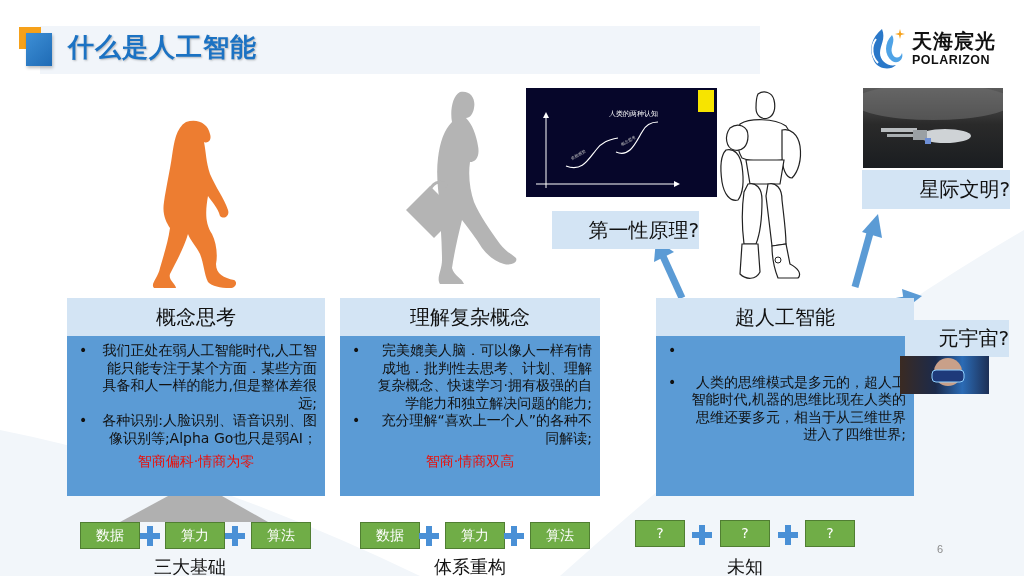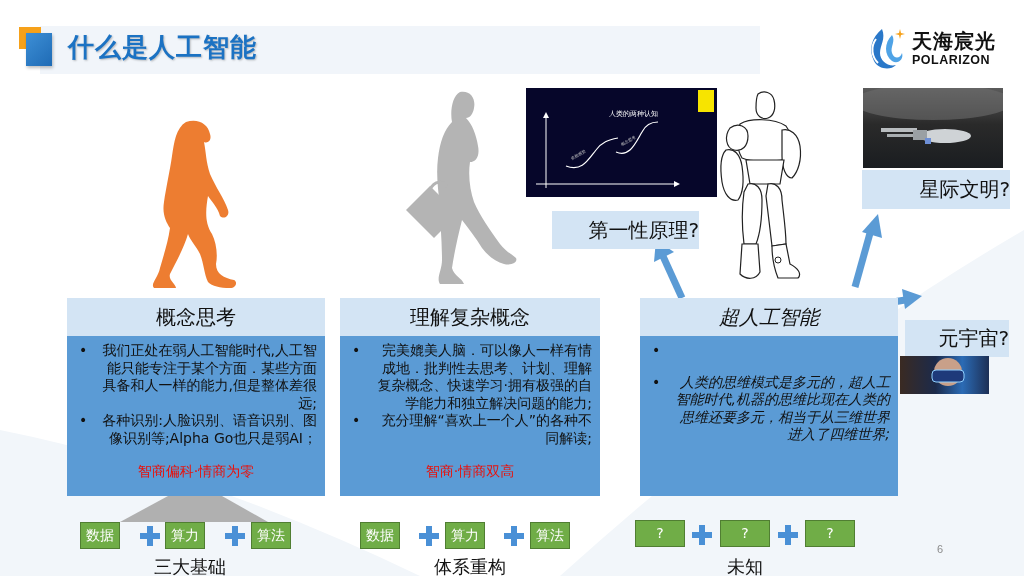--- a/index.html
+++ b/index.html
@@ -24,24 +24,24 @@
     
     .fig { z-index:2; }
 
     
     .card { z-index:2; width:258px; }
     .card-head { height:38px; background:#d3e4f4; color:#111; font-size:20px; text-align:center; line-height:38px; }
     .card-body { background:#5b9bd5; padding:6px 8px 6px 8px; color:#111; font-size:14px; line-height:17.5px; }
     .bullet { display:flex; }
     .bullet .dot { width:26px; flex-shrink:0; padding-left:4px; }
     .bullet .txt { flex:1;text-align:right; }
-    .card-note { color:#e8120c; text-align:center; font-size:14px; margin-top:16px; }
-
-    
-    .gblock { z-index:3; width:40px; height:27px; background:#70ad47; border:1px solid #507e32; color:#fff; font-size:14px; text-align:center; line-height:25px; }
+    .card-note { color:#e8120c; text-align:center; font-size:14px; margin-top:6px; }
+
+    
+    .gblock { z-index:3; width:60px; height:27px; background:#70ad47; border:1px solid #507e32; color:#fff; font-size:14px; text-align:center; line-height:25px; }
     .plus { z-index:3; width:20px; height:20px; }
     .group-label { z-index:3; font-size:18px; color:#111; text-align:center; }
 
     .trap { z-index:2; }
 
     
     .chart-img { left:526px; top:88px; width:191px; height:109px; background:#06062a; z-index:3; }
     .callout { background:#d3e4f4; color:#111; font-size:20px; z-index:3; text-align:right; }
     .space-img { left:863px; top:88px; width:140px; height:80px; z-index:3; background:linear-gradient(180deg,#5b5b5b 0%, #2a2a2a 45%, #1a1d20 100%); overflow:hidden; }
     .meta-img { left:900px; top:356px; width:89px; height:38px; z-index:3; background:linear-gradient(90deg,#3a2a22 0%, #1c2a4a 40%, #2b6bb5 70%, #1d2f55 100%); overflow:hidden; }
@@ -171,21 +171,21 @@
         <span class="txt">完美媲美人脑．可以像人一样有情成地．批判性去思考、计划、理解复杂概念、快速学习·拥有极强的自学能力和独立解决问题的能力;</span>
       </div>
     <div class="bullet">
         <span class="dot">•</span>
         <span class="txt">充分理解“喜欢上一个人”的各种不同解读;</span>
       </div>
     <div class="card-note">智商·情商双高</div>
   </div>
 </div>
 
-<div class="abs card" style="left:640px;top:298px;font-style:italic;">
+<div class="abs card" style="left:656px;top:298px;">
   <div class="card-head">超人工智能</div>
   <div class="card-body" style="height:160px;">
     <div class="bullet" style="margin-bottom:14px;">
         <span class="dot">•</span>
       </div>
     <div class="bullet">
         <span class="dot">•</span>
         <span class="txt">人类的思维模式是多元的，超人工智能时代,机器的思维比现在人类的思维还要多元，相当于从三维世界进入了四维世界;</span>
       </div>
   </div>

